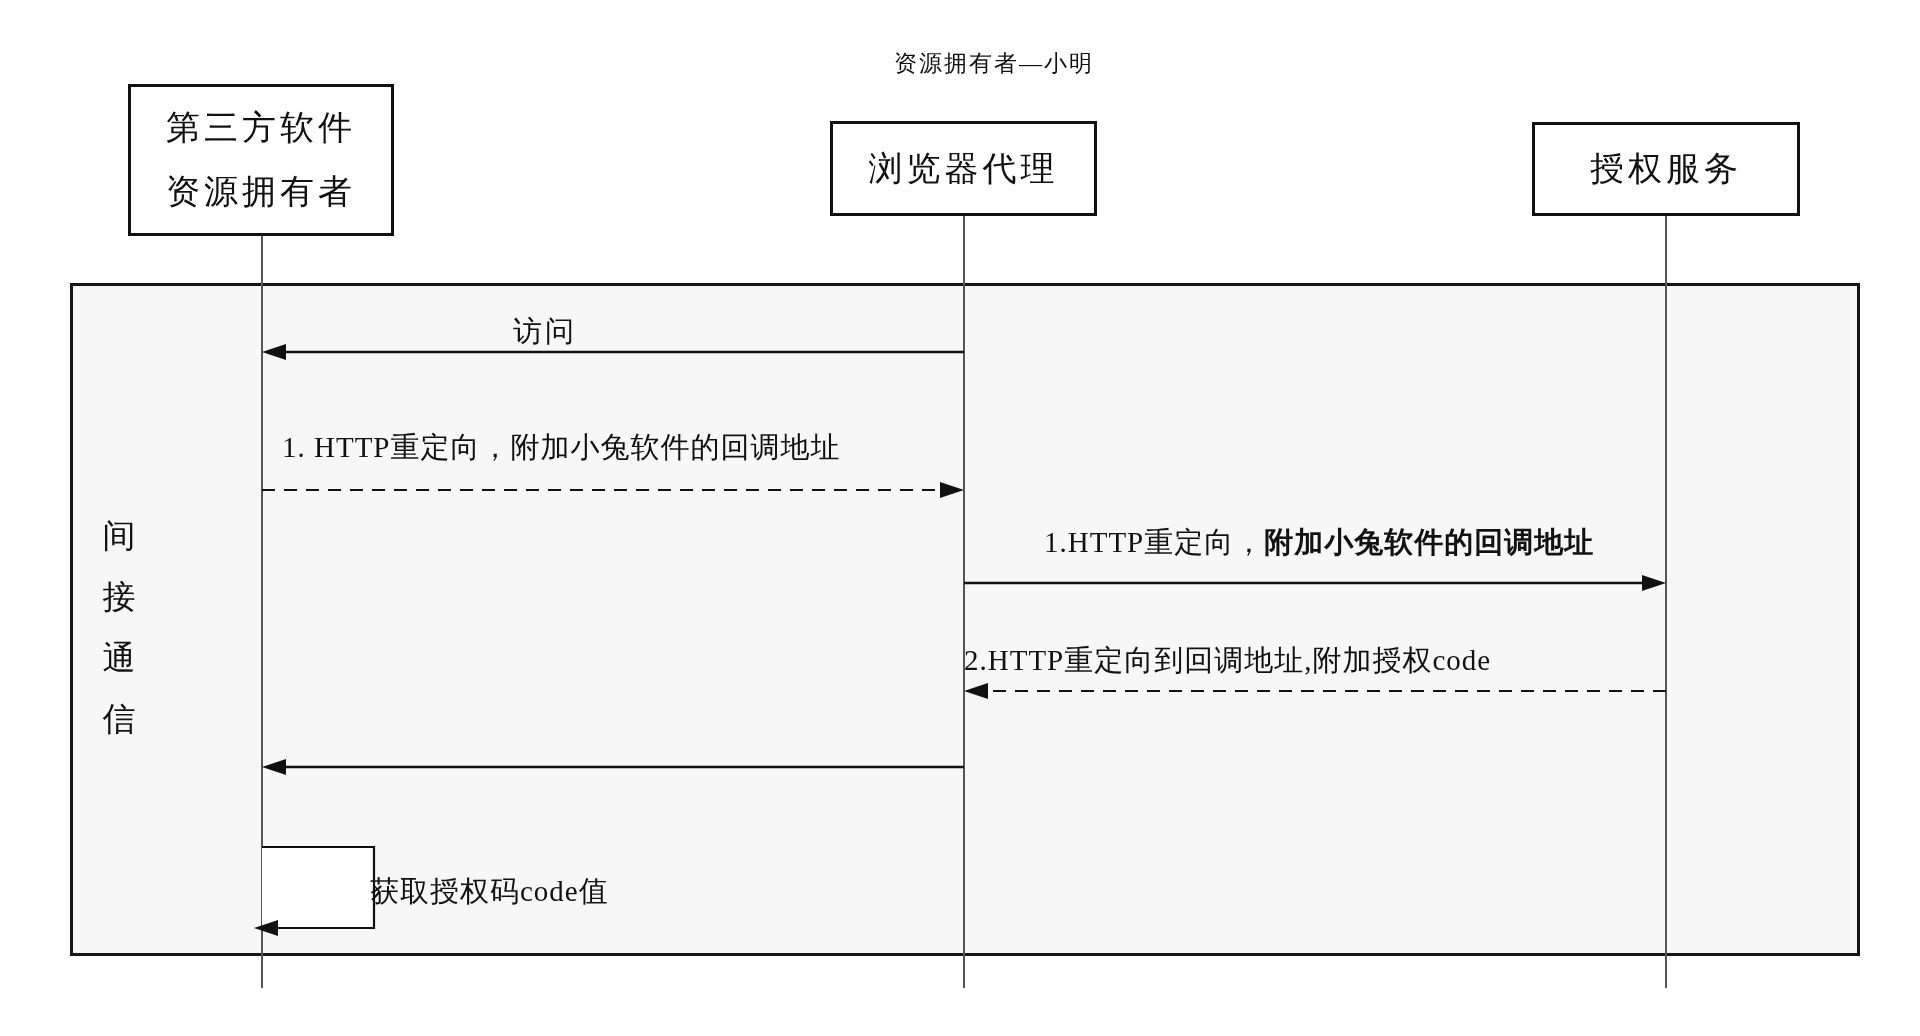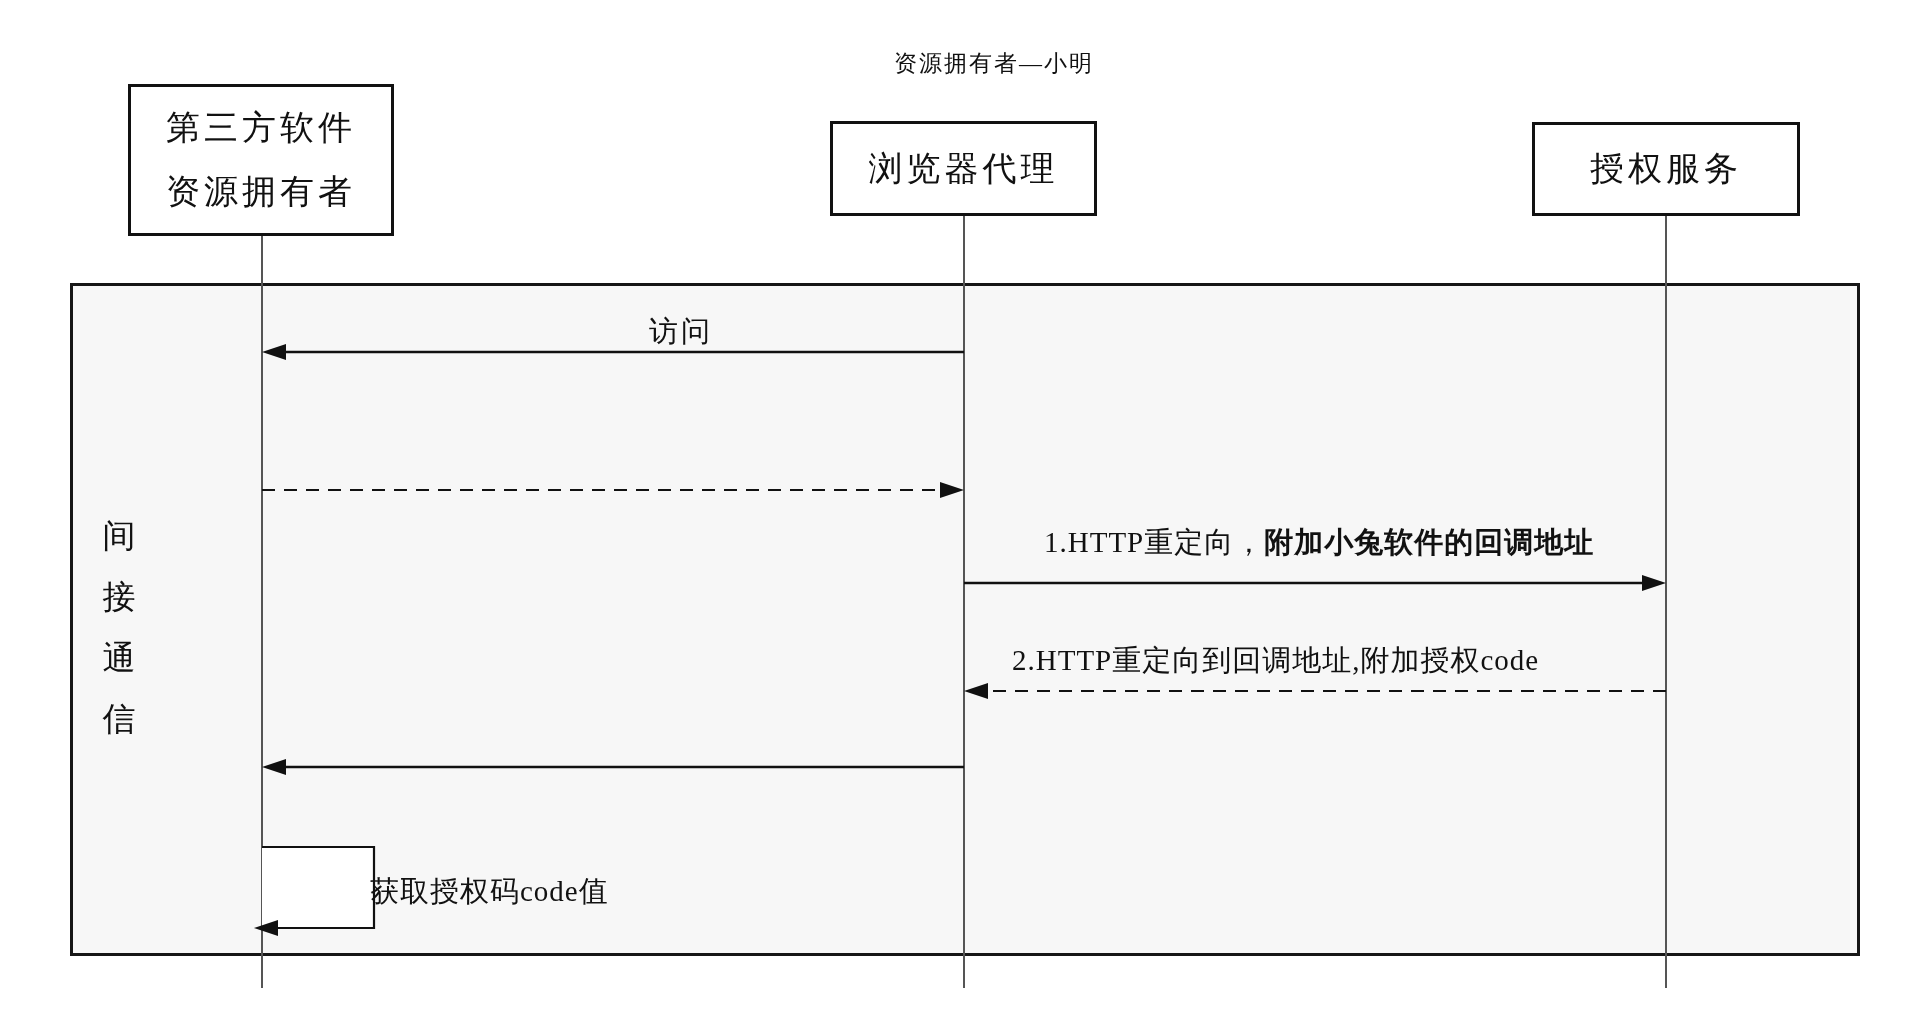--- a/index.html
+++ b/index.html
@@ -63,24 +63,24 @@
     z-index: 1;
   }
 
   .msg-label {
     white-space: nowrap;
     font-size: 29px;
     z-index: 2;
     letter-spacing: 1px;
   }
   .msg-label .bold { font-weight: 700; }
-  .label-visit { left: 513px; top: 312px; width: 200px; text-align: right; letter-spacing: 3px; }
+  .label-visit { left: 513px; top: 312px; width: 200px; text-align: left; letter-spacing: 3px; }
   .label-m2   { left: 282px;  top: 428px; }
   .label-m3   { left: 1044px; top: 523px; }
-  .label-m4   { left: 1012px; top: 641px; }
+  .label-m4   { left: 964px; top: 641px; }
   .label-m5   { left: 308px;  top: 708px; }
   .label-self { left: 370px;  top: 872px; }
 </style>
 </head>
 <body>
 
 <div class="stage">
 
   <div class="abs diagram-title">资源拥有者—小明</div>
 
@@ -124,20 +124,21 @@
   </div>
   <div class="abs actor-box browser">
     <div>浏览器代理</div>
   </div>
   <div class="abs actor-box auth">
     <div>授权服务</div>
   </div>
 
   <div class="abs msg-label label-visit">访问</div>
 
+  <div class="abs msg-label label-m2">1. HTTP重定向，附加小兔软件的回调地址</div>
 
   <div class="abs msg-label label-m3">
     <span>1.HTTP重定向，</span><span class="bold">附加小兔软件的回调地址</span>
   </div>
 
   <div class="abs msg-label label-m4">2.HTTP重定向到回调地址,附加授权code</div>
 
 
   <div class="abs msg-label label-self">获取授权码code值</div>
 

